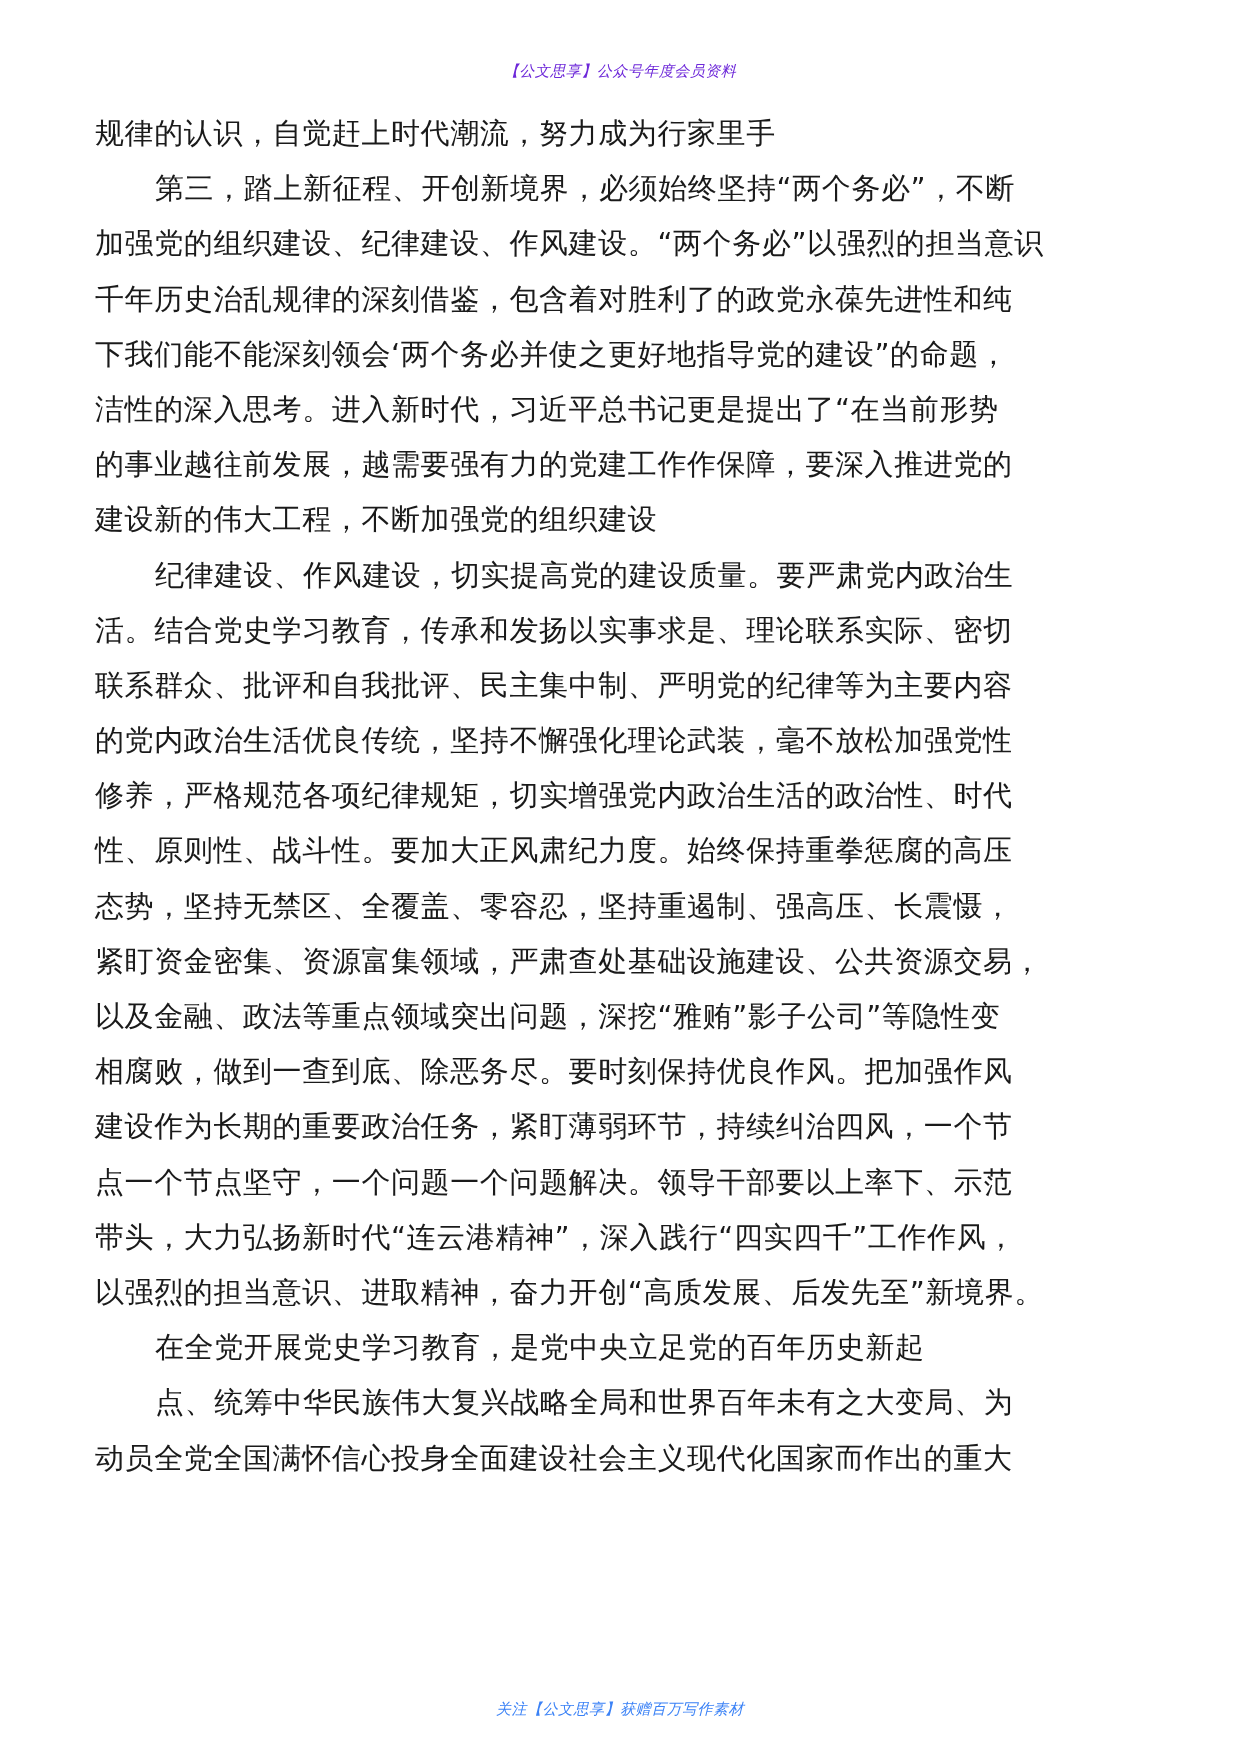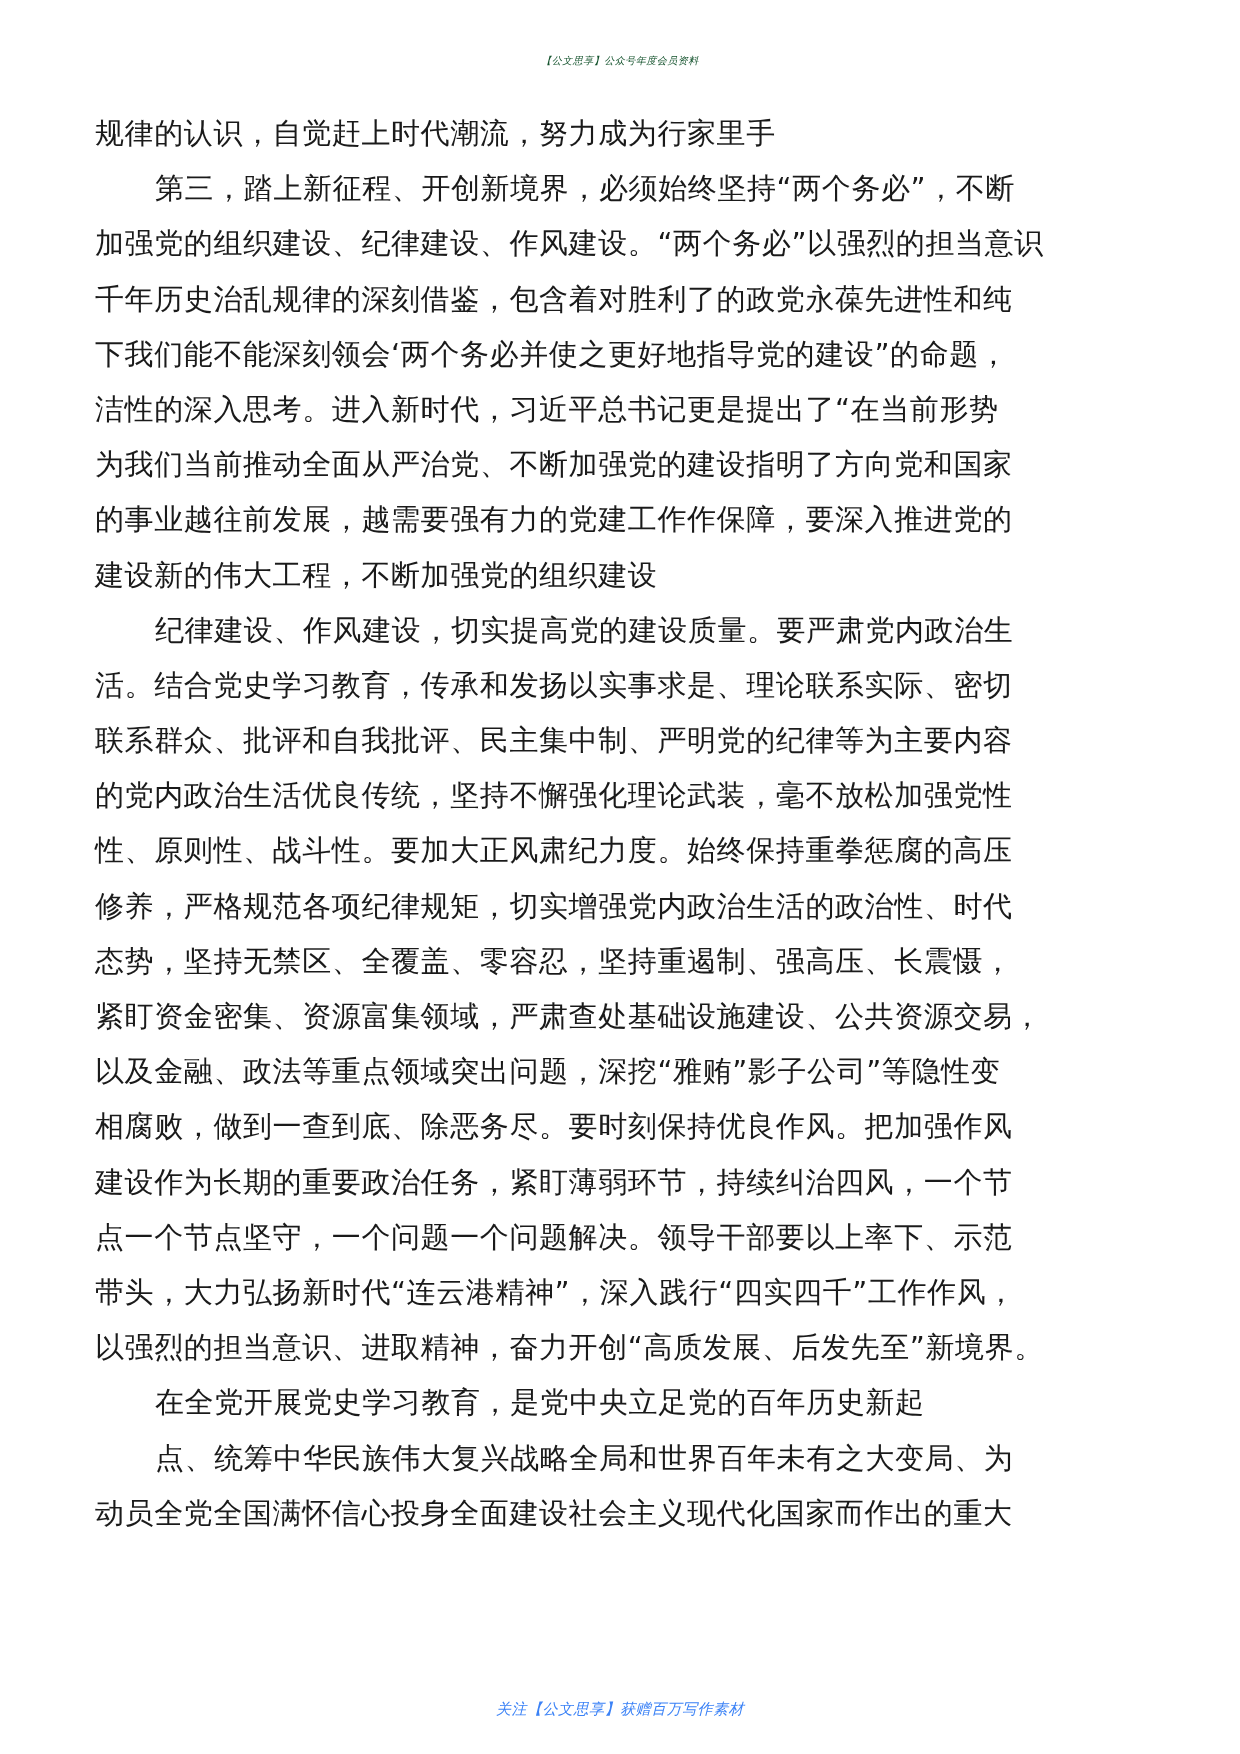--- a/index.html
+++ b/index.html
@@ -10,26 +10,26 @@
     body {
       width: 1240px;
       height: 1754px;
       position: relative;
       overflow: hidden;
       font-family: "DejaVu Sans", "Liberation Sans", sans-serif;
       color: #1a1a1a;
     }
     .page-header {
       position: absolute;
-      top: 54px;
+      top: 62px;
       left: 0;
       width: 1240px;
       text-align: center;
-      font-size: 10px;
-      color: #14532d;
+      font-size: 15px;
+      color: #6d28d9;
       font-style: italic;
       letter-spacing: 0.5px;
     }
     .page-footer {
       position: absolute;
       top: 1700px;
       left: 0;
       width: 1240px;
       text-align: center;
       font-size: 15px;
@@ -59,29 +59,28 @@
 
 <div class="page-header">【公文思享】公众号年度会员资料</div>
 
 <div class="body-text">
   <div class="line">规律的认识，自觉赶上时代潮流，努力成为行家里手</div>
   <div class="line indent">第三，踏上新征程、开创新境界，必须始终坚持“两个务必”，不断</div>
   <div class="line">加强党的组织建设、纪律建设、作风建设。“两个务必”以强烈的担当意识</div>
   <div class="line">千年历史治乱规律的深刻借鉴，包含着对胜利了的政党永葆先进性和纯</div>
   <div class="line">下我们能不能深刻领会‘两个务必并使之更好地指导党的建设”的命题，</div>
   <div class="line">洁性的深入思考。进入新时代，习近平总书记更是提出了“在当前形势</div>
-  <div class="line">为我们当前推动全面从严治党、不断加强党的建设指明了方向党和国家</div>
   <div class="line">的事业越往前发展，越需要强有力的党建工作作保障，要深入推进党的</div>
   <div class="line">建设新的伟大工程，不断加强党的组织建设</div>
   <div class="line indent">纪律建设、作风建设，切实提高党的建设质量。要严肃党内政治生</div>
   <div class="line">活。结合党史学习教育，传承和发扬以实事求是、理论联系实际、密切</div>
   <div class="line">联系群众、批评和自我批评、民主集中制、严明党的纪律等为主要内容</div>
   <div class="line">的党内政治生活优良传统，坚持不懈强化理论武装，毫不放松加强党性</div>
+  <div class="line">修养，严格规范各项纪律规矩，切实增强党内政治生活的政治性、时代</div>
   <div class="line">性、原则性、战斗性。要加大正风肃纪力度。始终保持重拳惩腐的高压</div>
-  <div class="line">修养，严格规范各项纪律规矩，切实增强党内政治生活的政治性、时代</div>
   <div class="line">态势，坚持无禁区、全覆盖、零容忍，坚持重遏制、强高压、长震慑，</div>
   <div class="line">紧盯资金密集、资源富集领域，严肃查处基础设施建设、公共资源交易，</div>
   <div class="line">以及金融、政法等重点领域突出问题，深挖“雅贿”影子公司”等隐性变</div>
   <div class="line">相腐败，做到一查到底、除恶务尽。要时刻保持优良作风。把加强作风</div>
   <div class="line">建设作为长期的重要政治任务，紧盯薄弱环节，持续纠治四风，一个节</div>
   <div class="line">点一个节点坚守，一个问题一个问题解决。领导干部要以上率下、示范</div>
   <div class="line">带头，大力弘扬新时代“连云港精神”，深入践行“四实四千”工作作风，</div>
   <div class="line">以强烈的担当意识、进取精神，奋力开创“高质发展、后发先至”新境界。</div>
   <div class="line indent">在全党开展党史学习教育，是党中央立足党的百年历史新起</div>
   <div class="line indent">点、统筹中华民族伟大复兴战略全局和世界百年未有之大变局、为</div>

